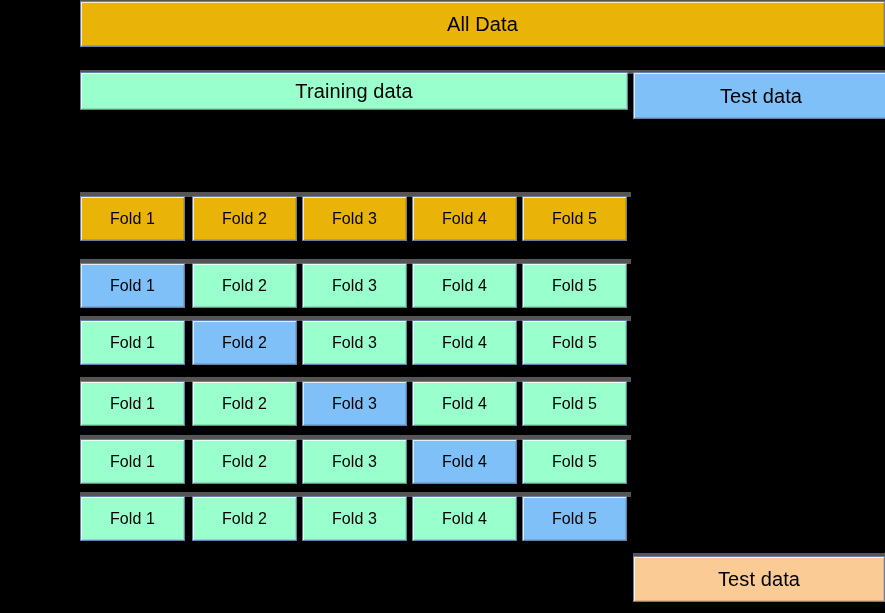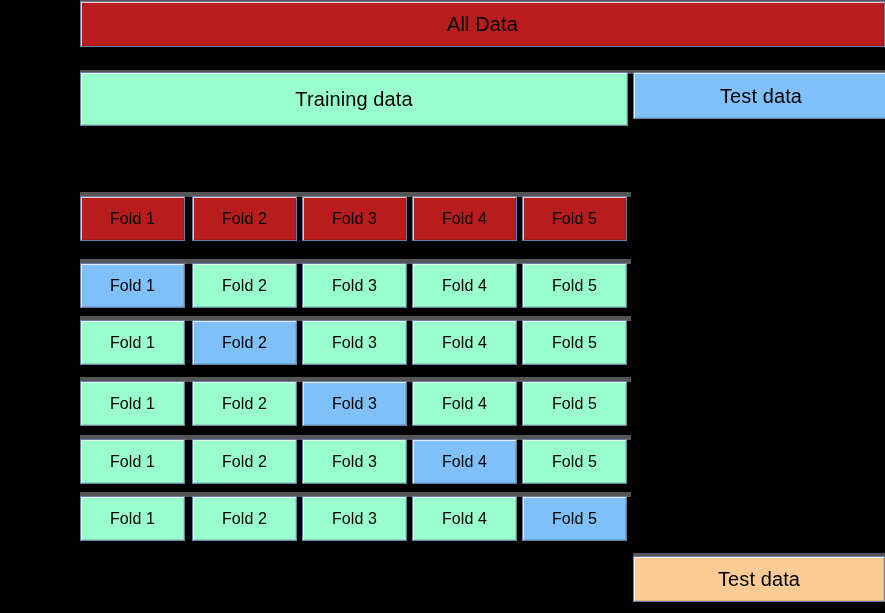--- a/index.html
+++ b/index.html
@@ -25,40 +25,40 @@
     box-shadow: inset 1px 1px 0 rgba(255,255,255,0.75),
                 inset -1px -1px 0 rgba(0,0,0,0.12);
     white-space: nowrap;
   }
   
   .plate {
     position: absolute;
     background: #555555;
   }
 
-  .c-grey   { background: #b91c1c; }
+  .c-grey   { background: #eab308; }
   .c-green  { background: #99ffcc; }
   .c-blue   { background: #80c0f8; }
   .c-orange { background: #fbcb96; }
 
   .fold { font-size: 16px; }
   .big  { font-size: 20px; }
 </style>
 </head>
 <body>
 
 <div id="stage">
 
   <div class="plate" style="left:80px; top:0px; width:805px; height:4px;"></div>
   <div class="box c-grey big" style="left:80px; top:1px; width:805px; height:46px;">
     <span>All Data</span>
   </div>
 
   <div class="plate" style="left:80px; top:70px; width:805px; height:4px;"></div>
-  <div class="box c-green big" style="left:80px; top:72px; width:548px; height:54px;">
+  <div class="box c-green big" style="left:80px; top:72px; width:548px; height:38px;">
     <span>Training data</span>
   </div>
   <div class="box c-blue big" style="left:633px; top:72px; width:256px; height:47px;">
     <span>Test data</span>
   </div>
 
   <div class="plate" style="left:80px; top:192px; width:551px; height:5px;"></div>
 
   <div class="box c-grey fold" style="left:80px; top:196px; width:105px; height:45px;">
     <span>Fold 1</span>

